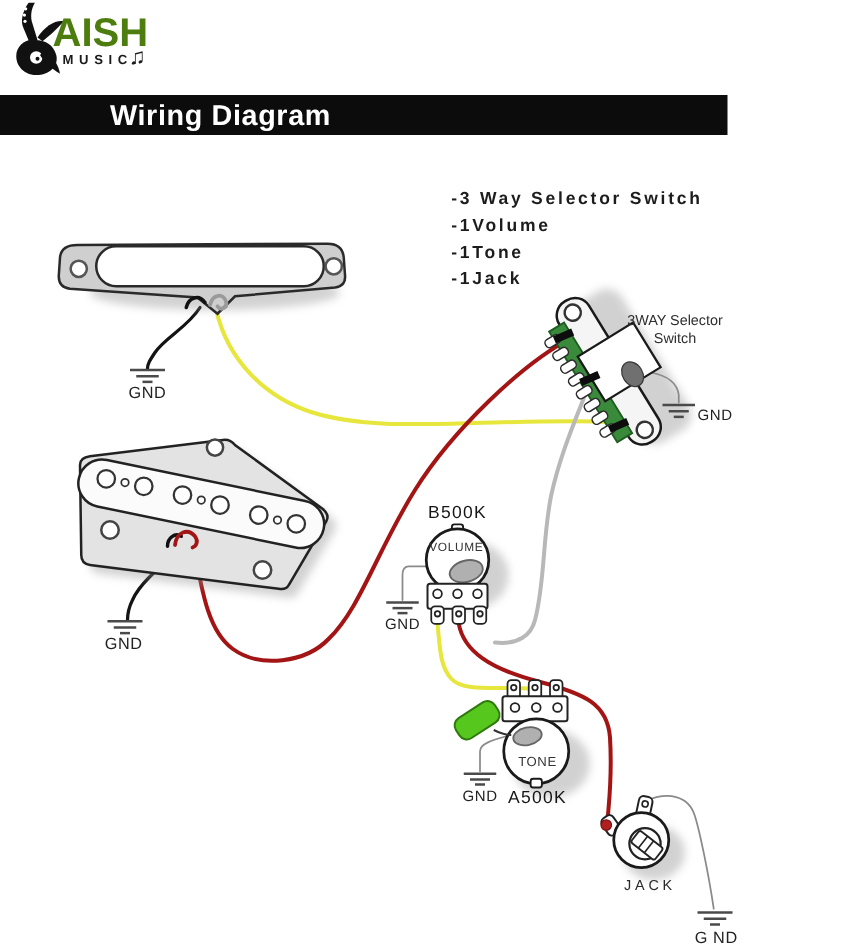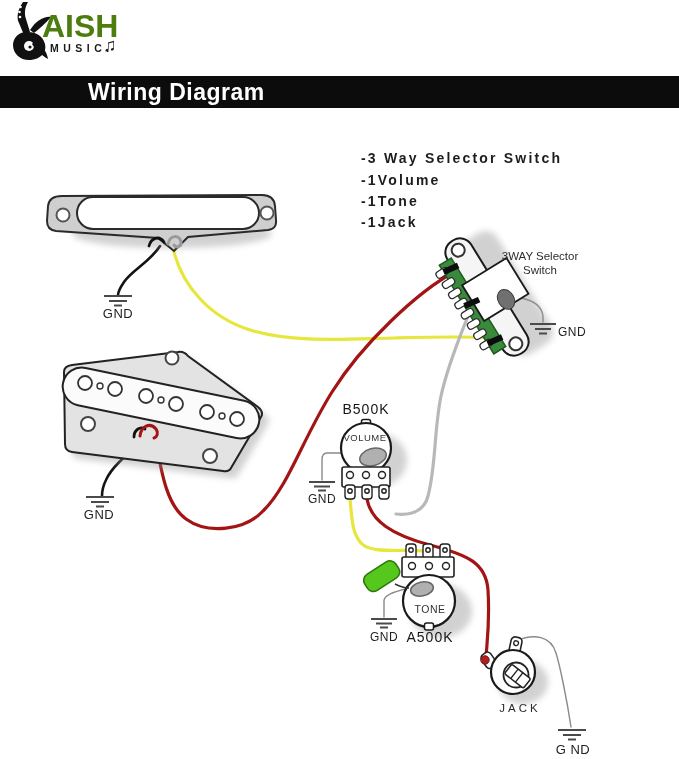--- a/index.html
+++ b/index.html
@@ -7,21 +7,21 @@
        font-family:"Liberation Sans", sans-serif;-webkit-font-smoothing:antialiased;}
   .stage{position:absolute;inset:0;width:679px;height:759px;}
   
   .logo{position:absolute;left:6px;top:2px;width:220px;height:66px;}
   .logo .glyph{position:absolute;left:2px;top:0;}
   .brand{position:absolute;left:36px;top:8px;font-size:32px;font-weight:800;
          color:#4d7c0f;letter-spacing:0px;line-height:1;}
   .music{position:absolute;left:44px;top:40px;font-size:10.5px;font-weight:700;
          color:#1a1a1a;letter-spacing:4.5px;}
   .notes{position:absolute;left:97px;top:33px;font-size:18px;color:#1a1a1a;}
-  .titlebar{position:absolute;left:0;top:76px;width:679px;height:32px;background:#0c0c0c;}
+  .titlebar{position:absolute;left:0;top:76px;width:582px;height:32px;background:#0c0c0c;}
   .titlebar .t{position:absolute;left:88px;top:3px;font-size:23px;font-weight:700;
                color:#ffffff;letter-spacing:0.5px;}
   
   svg text{font-family:"Liberation Sans", sans-serif;fill:#1c1c1c;}
   .parts-line{font-size:14px;font-weight:600;letter-spacing:2.2px;}
   .lbl-switch{font-size:11.5px;fill:#2e2e2e;}
   .lbl-gnd{font-size:12px;fill:#222;letter-spacing:0.5px;}
   .lbl-gnd-big{font-size:13px;fill:#222;letter-spacing:0.5px;}
   .lbl-pot-val{font-size:14px;letter-spacing:1px;fill:#161616;}
   .lbl-pot{font-size:9.5px;fill:#333;letter-spacing:0.5px;}

